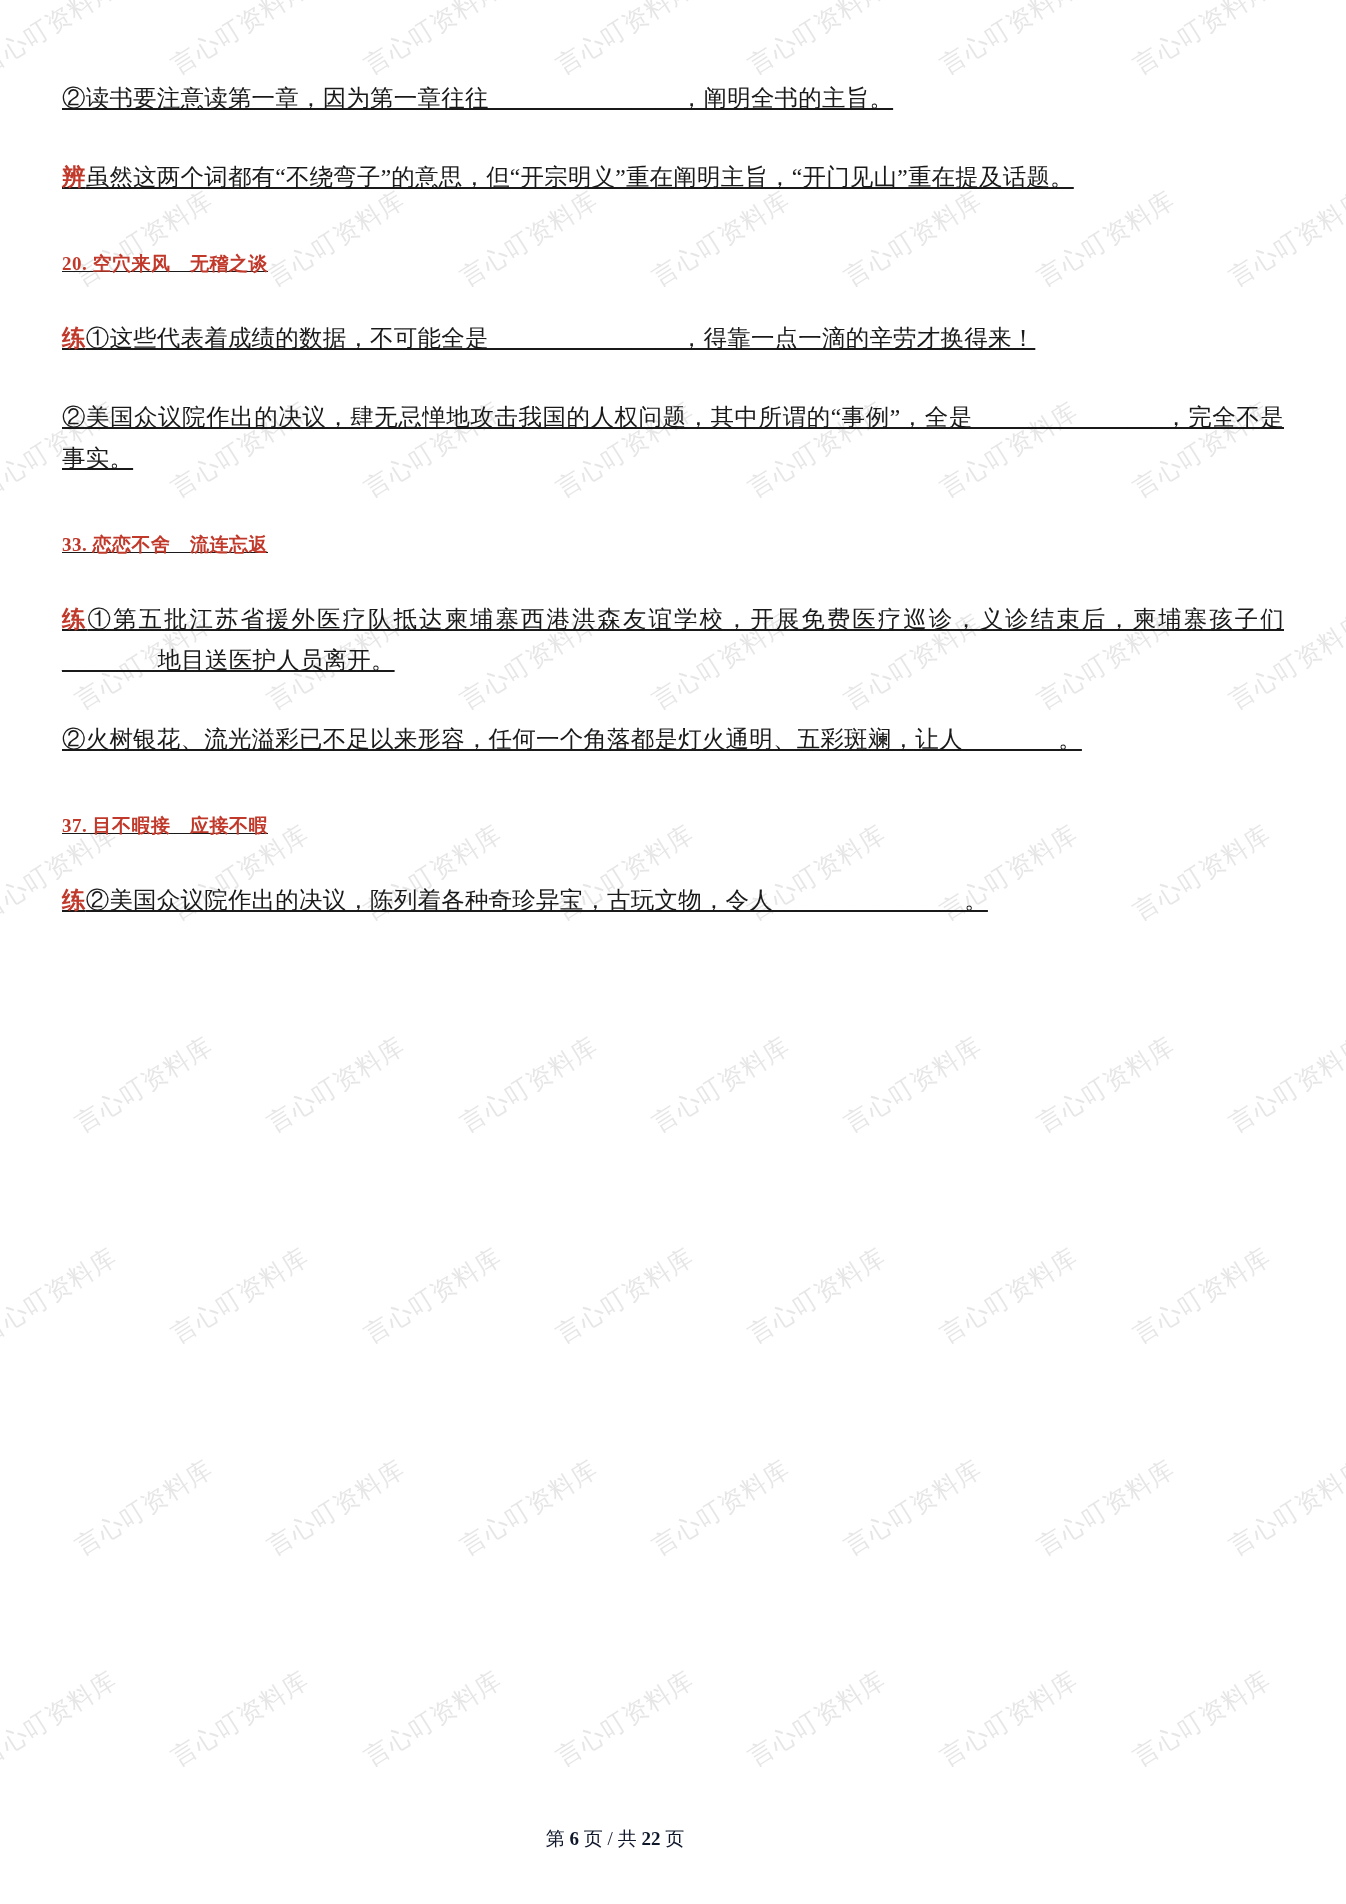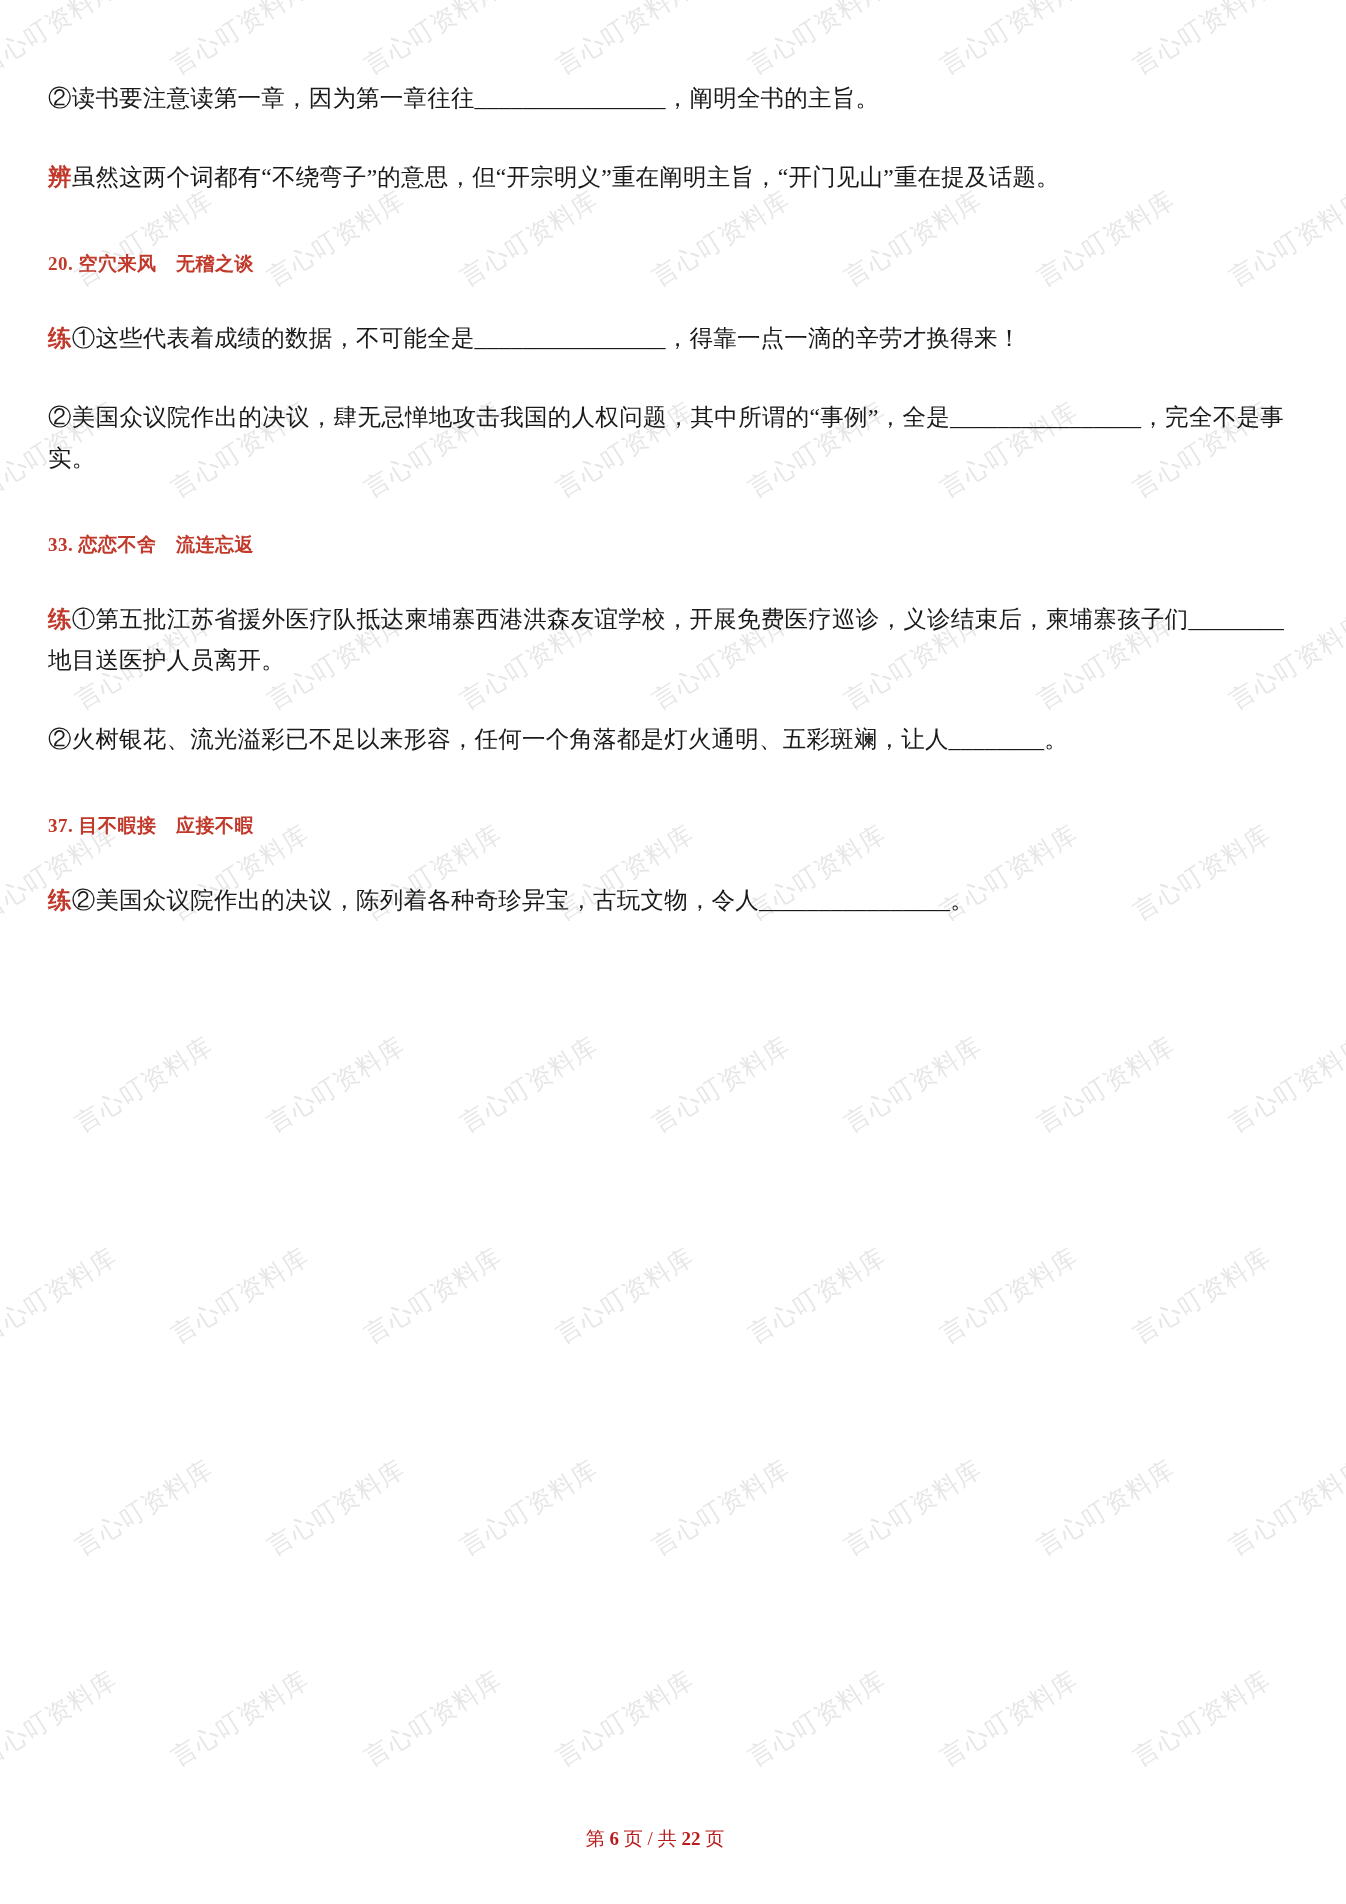--- a/index.html
+++ b/index.html
@@ -37,21 +37,22 @@
     letter-spacing: 1px;
   }
 
   
   .page {
     position: relative;
     z-index: 2;
     width: 1346px;
     height: 1748px;
     box-sizing: border-box;
-    padding: 78px 62px 0 48px;
+    padding: 78px 62px 0 62px;
+    text-decoration: underline;
   }
 
   .para {
     font-size: 23.5px;
     line-height: 41px;
     margin: 0 0 38px 0;
     text-align: justify;
     letter-spacing: 0.2px;
   }
 
@@ -75,23 +76,22 @@
   }
 
   .footer {
     position: absolute;
     left: 0;
     bottom: 52px;
     width: 1230px;
     text-align: center;
     font-size: 19px;
     font-family: "Liberation Serif", "DejaVu Serif", serif;
-    color: #b91c1c;
+    color: #0f172a;
     z-index: 3;
-    margin-left: 40px;
   }
   .footer b { font-weight: bold; }
 </style>
 </head>
 <body>
 
 <div class="watermark-layer" id="watermark-layer">
     <span class="wm" style="left: -30px; top: 10px;">言心叮资料库</span>
     <span class="wm" style="left: 162.286px; top: 10px;">言心叮资料库</span>
     <span class="wm" style="left: 354.571px; top: 10px;">言心叮资料库</span>

